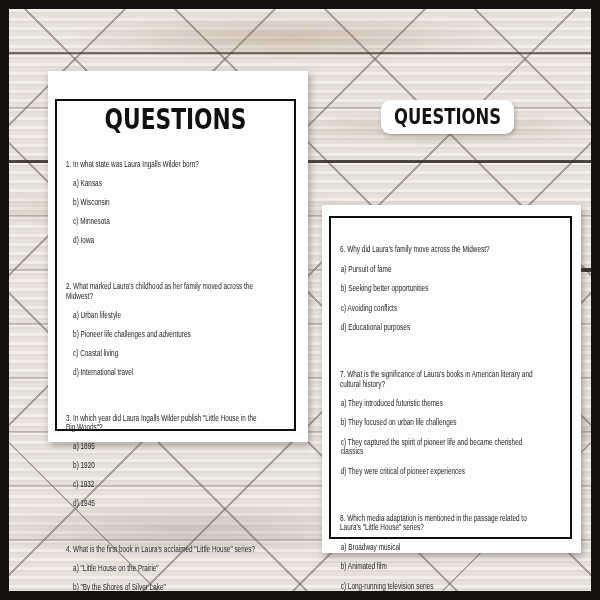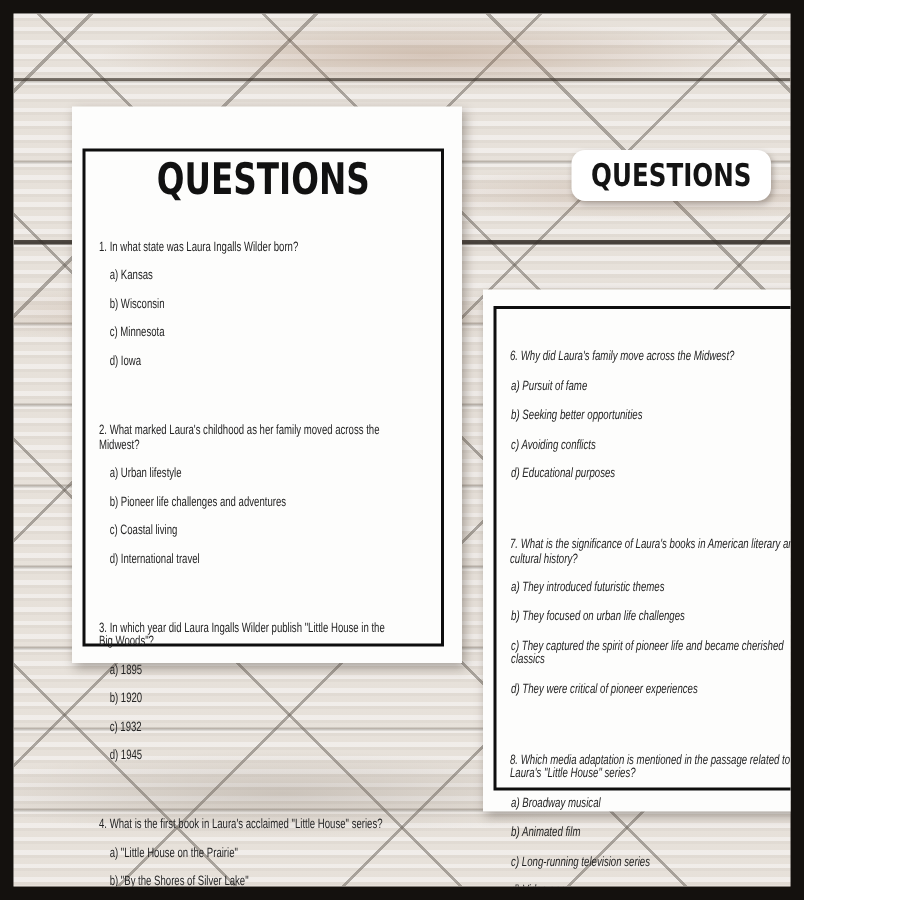--- a/index.html
+++ b/index.html
@@ -1,17 +1,17 @@
 <!DOCTYPE html>
 <html><head>
 <meta charset="utf-8">
 <style>
   html,body{margin:0;padding:0;}
   .scene{
-    position:relative;width:536px;height:600px;overflow:hidden;
+    position:relative;width:600px;height:600px;overflow:hidden;
     box-sizing:border-box;border:9px solid #14110e;
     background:#e9e4de;
     font-family:"Liberation Sans","DejaVu Sans",sans-serif;
   }
   
   .wood{
     position:absolute;inset:0;
     background:
       radial-gradient(320px 34px at 280px 28px, rgba(151,107,76,0.30), transparent 70%),
       radial-gradient(260px 26px at 430px 120px, rgba(143,101,72,0.22), transparent 70%),
@@ -28,21 +28,21 @@
   .seam-a{top:43px;height:2px;background:rgba(62,54,46,0.65);}
   .seam-b{top:151px;height:3px;background:#332d27;opacity:0.85;}
   .seam-c{top:259px;height:4px;left:552px;background:#2e2923;opacity:0.9;}
   .seam-d{top:583px;height:2px;background:rgba(62,54,46,0.5);}
 
   .paper{
     position:absolute;background:#fdfdfc;
     box-shadow:2px 3px 7px rgba(66,55,45,0.40);
   }
   .paper-left{left:39px;top:62px;width:260px;height:371px;}
-  .paper-right{left:313px;top:184px;width:259px;height:348px;font-style:italic;}
+  .paper-right{left:313px;top:196px;width:259px;height:348px;}
   .inner{position:absolute;border:2.5px solid #0e0e0e;box-sizing:border-box;}
   .inner-left{left:7px;top:28px;width:241px;height:332px;}
   .inner-right{left:7px;top:11px;width:243px;height:323px;}
 
   .big-title{
     position:absolute;left:0;right:0;top:3px;text-align:center;
     font-family:"DejaVu Sans","Liberation Sans",sans-serif;
     font-weight:800;font-size:29px;line-height:30px;color:#111;
     transform:scaleX(0.75);transform-origin:50% 0;
     letter-spacing:0px;white-space:nowrap;

